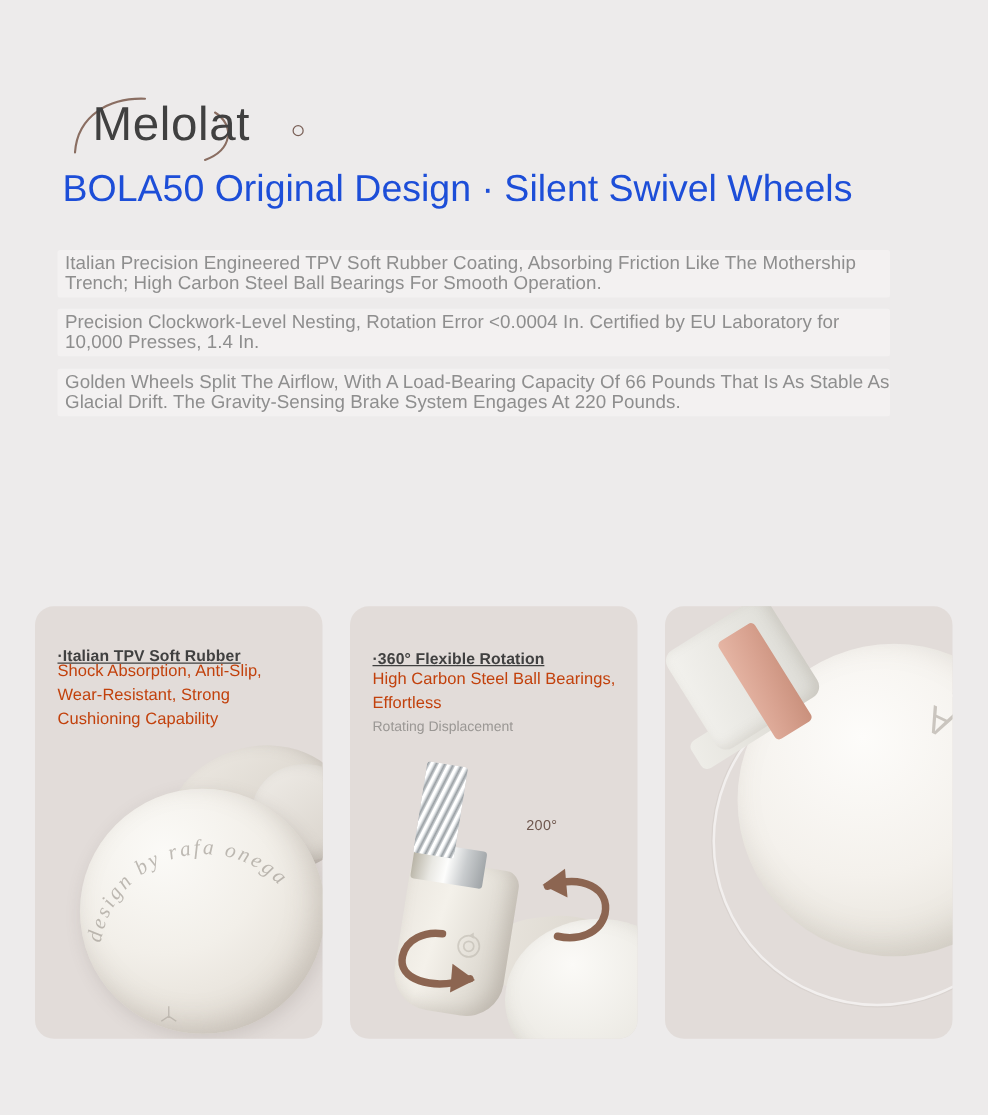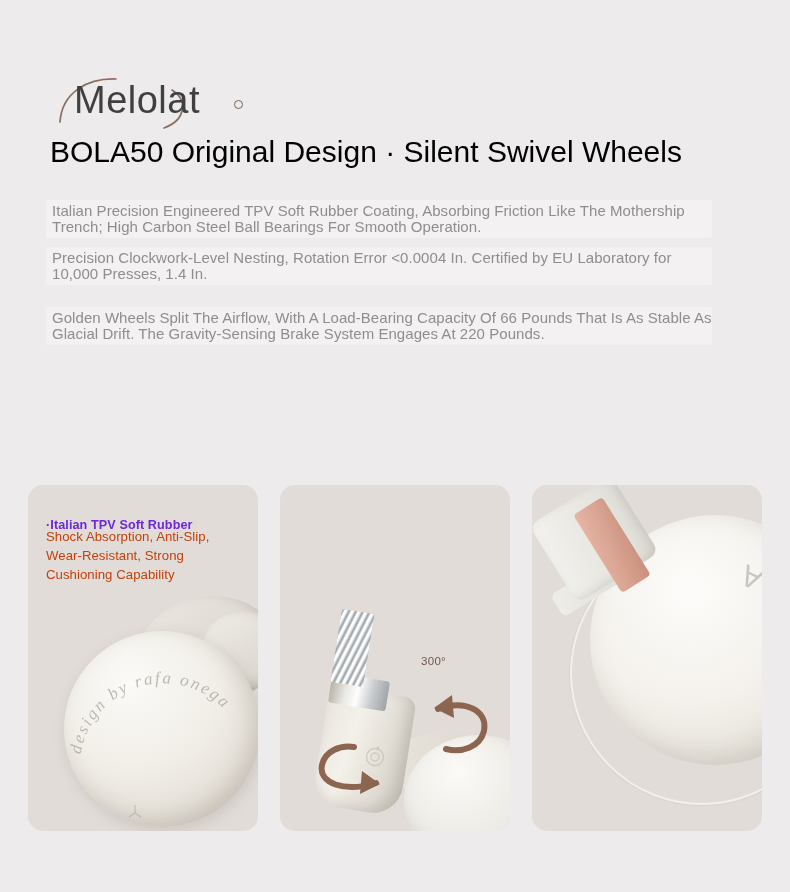--- a/index.html
+++ b/index.html
@@ -53,21 +53,21 @@
     border: 1.6px solid #7a6057;
     box-sizing: border-box;
   }
 
   .headline {
     position: absolute;
     left: 50px;
     top: 132px;
     font-size: 30px;
     line-height: 40px;
-    color: #000000;
+    color: #1d4ed8;
     white-space: nowrap;
     font-weight: 400;
   }
 
   
   .specs {
     position: absolute;
     left: 52px;
     top: 203px;
     width: 662px;
@@ -90,21 +90,21 @@
     z-index: 1;
     font-size: 15px;
     line-height: 16px;
     color: #8e8e8e;
     letter-spacing: 0.05px;
   }
   .spec-row.r1 .spec-band { width: 666px; }
   .spec-row.r2 .spec-band { width: 666px; }
   .spec-row.r3 .spec-band { width: 666px; }
   .spec-row.r4 .spec-band { width: 392px; }
-  .spec-row.r2 { margin-bottom: 28px; }
+  .spec-row.r2 { margin-bottom: 16px; }
   .spec-row.r3 { margin-bottom: 18px; }
 
   
   .cards {
     position: absolute;
     left: 28px;
     top: 485px;
     width: 734px;
     height: 346px;
     display: flex;
@@ -121,23 +121,24 @@
   .card-head {
     position: absolute;
     left: 18px;
     top: 0;
     right: 10px;
     z-index: 5;
   }
   .card-title {
     font-size: 12.6px;
     font-weight: bold;
-    color: #6d28d9;
+    color: #404040;
     line-height: 14px;
     letter-spacing: 0.1px;
+    text-decoration: underline;
   }
   .card-sub {
     font-size: 13.2px;
     color: #c2410c;
     line-height: 19px;
     letter-spacing: 0.05px;
   }
   .card-sub2 {
     font-size: 11.2px;
     color: #9a9794;
@@ -418,27 +419,32 @@
       <div class="caster-arm"></div>
       <div class="caster-wheel"></div>
       <div class="caster-yoke"></div>
       <div class="stem-collar"></div>
       <div class="stem-thread"></div>
       <svg class="rot-badge" viewBox="0 0 26 26" style="left:82px; top:258px;">
         <circle cx="13" cy="14" r="8.5" fill="none" stroke="#b7b2a8" stroke-width="1.4"></circle>
         <circle cx="13" cy="14" r="4" fill="none" stroke="#b7b2a8" stroke-width="1.4"></circle>
         <path d="M13,5.5 L17,3 L17,8 Z" fill="#b7b2a8"></path>
       </svg>
-      <div class="deg-label">300°</div>
+      <div class="deg-label">200°</div>
       <svg class="arrow-svg" viewBox="0 0 230 346">
         <path d="M158,224 C186,214 208,226 204,246 C200,262 182,268 166,264" fill="none" stroke="#8c6551" stroke-width="6" stroke-linecap="round"></path>
         <path d="M172,210 L154,223 L174,233 Z" fill="#8c6551"></path>
         <path d="M96,298 C64,308 38,298 42,280 C45,266 60,260 74,262" fill="none" stroke="#8c6551" stroke-width="6" stroke-linecap="round"></path>
         <path d="M82,286 L100,299 L80,309 Z" fill="#8c6551"></path>
       </svg>
+    </div>
+    <div class="card-head">
+      <div class="card-title">·360° Flexible Rotation</div>
+      <div class="card-sub">High Carbon Steel Ball Bearings, Effortless</div>
+      <div class="card-sub2">Rotating Displacement</div>
     </div>
   </div>
 
   <div class="card card-3">
     <div class="card-photo">
       <div class="bola-rim"></div>
       <div class="bola-wheel"></div>
       <svg class="bola-text" viewBox="0 0 250 250">
         <defs>
           <path id="bolapath" d="M 28,112 A 108,108 0 0 0 188,196" fill="none"></path>

